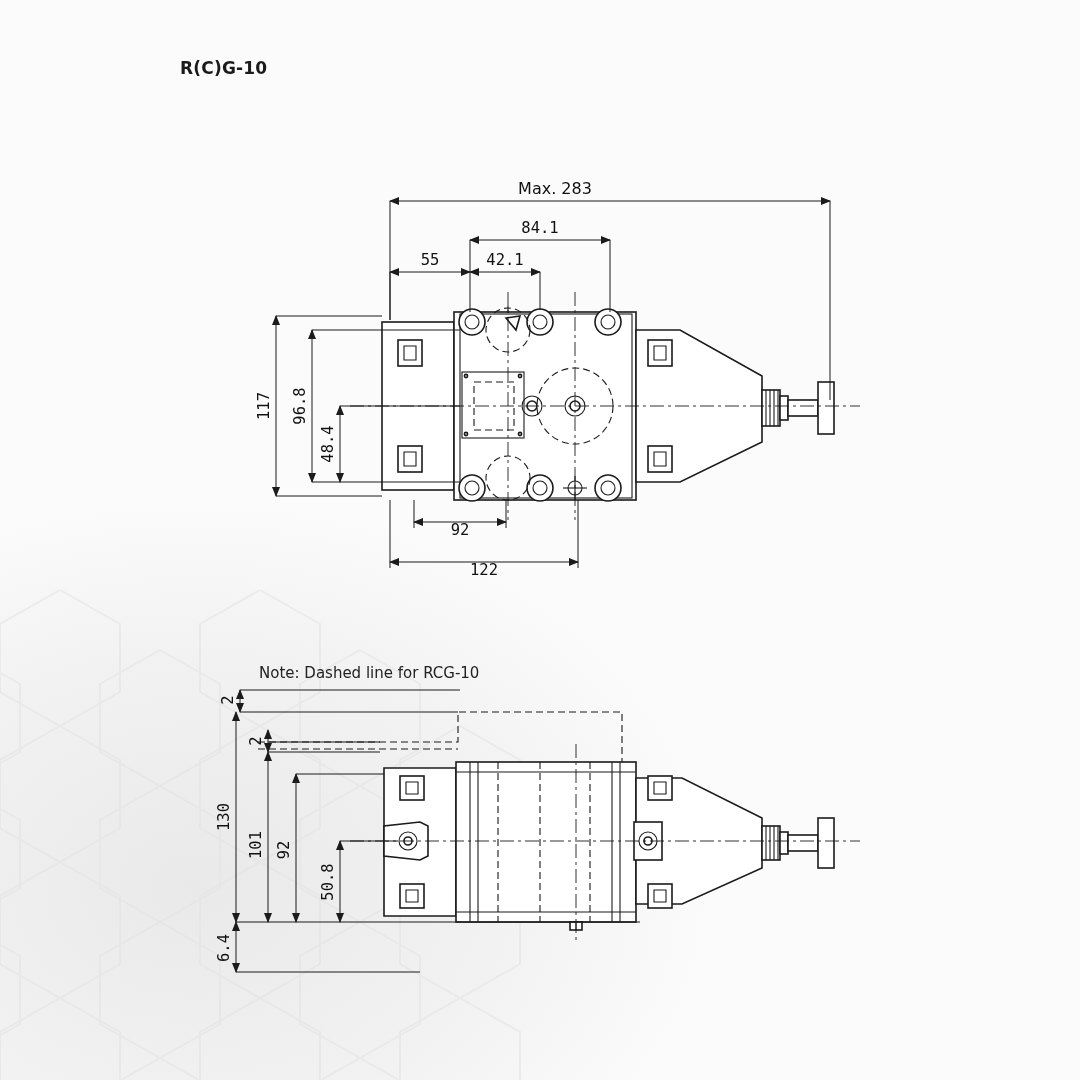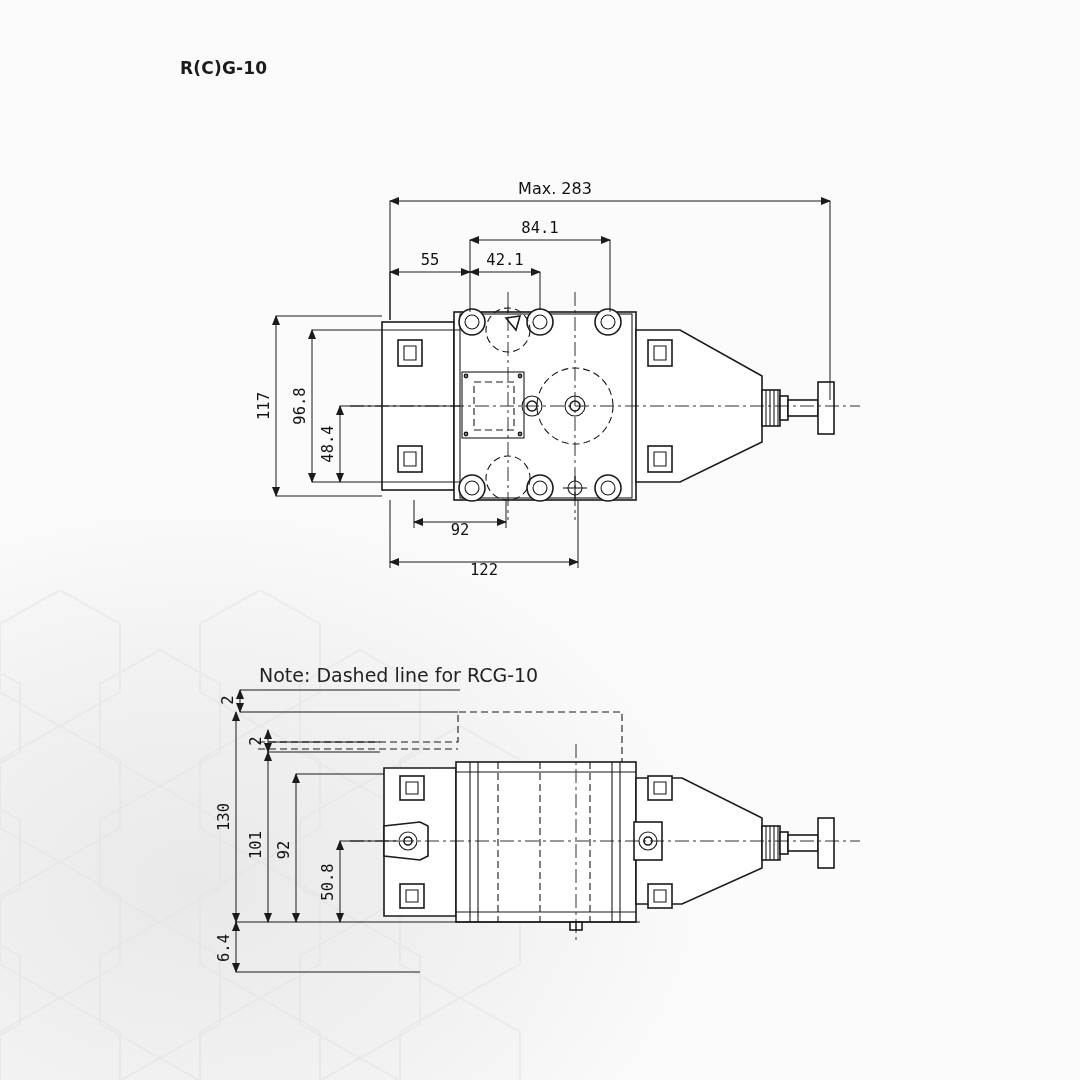--- a/index.html
+++ b/index.html
@@ -43,21 +43,21 @@
     font-weight: bold;
     font-size: 17px;
     color: #1a1a1a;
     letter-spacing: 0.2px;
   }
   .note {
     position: absolute;
     left: 259px;
     top: 664px;
     font-family: "DejaVu Sans", sans-serif;
-    font-size: 19px;
+    font-size: 15px;
     color: #222;
   }
   svg.drawing {
     position: absolute;
     left: 0;
     top: 0;
     width: 1080px;
     height: 1080px;
     pointer-events: none;
   }

